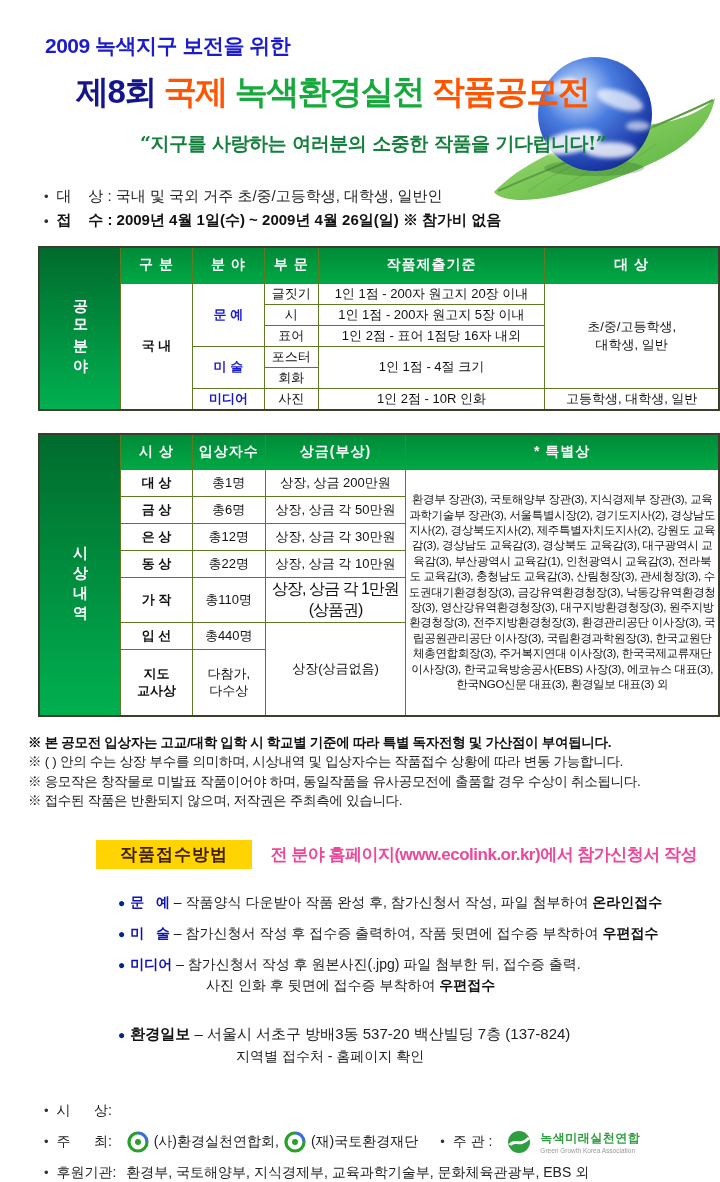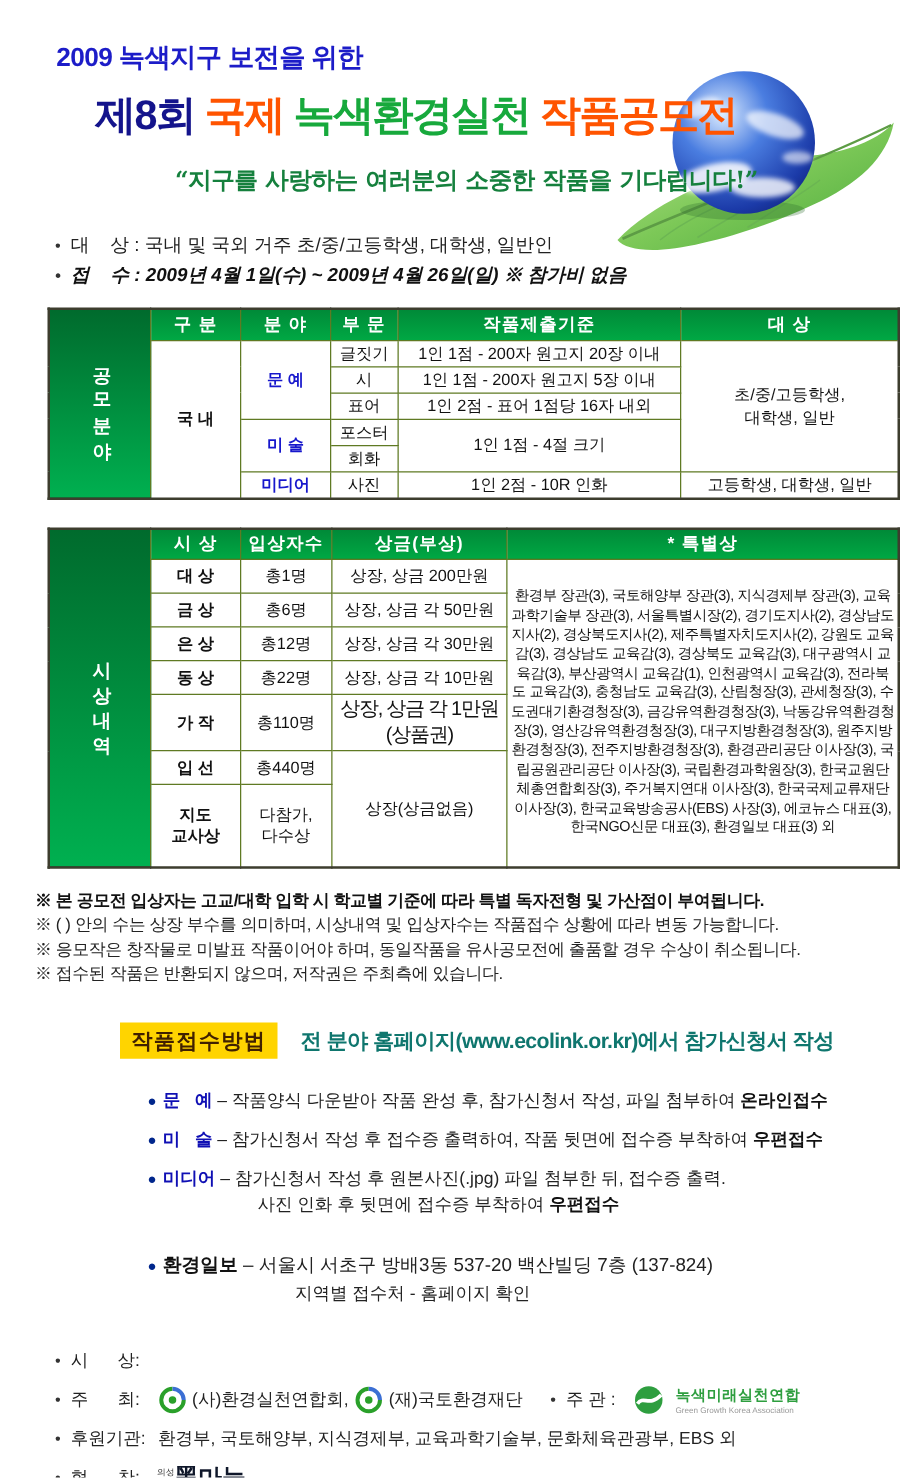--- a/index.html
+++ b/index.html
@@ -10,49 +10,49 @@
   
   .earthleaf { position:absolute; top:10px; right:0px; width:232px; height:202px; z-index:1; }
   .tagline { margin:32px 0 0 45px; font-size:21px; font-weight:bold; color:#1c1cc8; letter-spacing:-0.5px; position:relative; z-index:2;}
   .title { margin:10px 0 0 76px; font-size:33px; font-weight:bold; letter-spacing:-1.5px; position:relative; z-index:2; white-space:nowrap;}
   .title span { margin-right:8px; }
   .t-navy { color:#14148c; } .t-orange { color:#ff5400; } .t-green { color:#17a93c; }
   .quote { margin:16px 0 0 140px; font-family:"DejaVu Serif", serif; font-size:19px; font-weight:bold; color:#15803d; letter-spacing:-0.5px; position:relative; z-index:2;}
 
   .top-bullets { margin:30px 0 0 44px; font-size:15px; color:#222; position:relative; z-index:2;}
   .tb-line { margin:5px 0; }
-  .tb-line.b { font-weight:bold; color:#111;font-style:italic; }
+  .tb-line.b { font-weight:bold; color:#111; }
   .dot { margin-right:8px; font-size:13px; color:#333; }
   .pre { white-space:pre; }
 
   
   table.otable { border-collapse:collapse; table-layout:fixed; margin:16px 0 0 38px;
                  border:2px solid #3d3d2e; font-size:13px; color:#111; }
   .otable td, .otable th { border:1px solid #5f7a23; padding:1px 2px; text-align:center; vertical-align:middle; }
-  .ghead { background:linear-gradient(180deg,#008a38,#00a844); color:#fff; font-weight:bold; font-size:14px; height:25px; letter-spacing:1px;}
+  .ghead { background:linear-gradient(180deg,#008a38,#00a844); color:#fff; font-weight:bold; font-size:14px; height:36px; letter-spacing:1px;}
   .side { background:linear-gradient(180deg,#006b2d,#00b050); color:#fff; font-weight:bold;
           writing-mode:vertical-rl; text-orientation:upright; letter-spacing:5px; font-size:15px; width:28px; }
   .blue { color:#1717cc; font-weight:bold; }
   .bold { font-weight:bold; }
   .left { text-align:left; padding-left:6px; }
   .ml { white-space:pre-line; line-height:1.35; }
   .squeeze { font-size:16px; letter-spacing:-1px; padding:0; }
   .special { font-size:11.5px; line-height:1.34; text-align:left; vertical-align:top; padding:3px 5px; letter-spacing:-0.3px; color:#111;}
   .crow td { height:19px; }
   .arow td { height:27px; }
   .tallrow td { height:66px; }
 
   
   .notes { margin:16px 0 0 28px; font-size:13.5px; line-height:1.45; color:#222; letter-spacing:-0.3px;}
   .notes .n0 { font-weight:bold; color:#111; }
 
   
   .sub-head { margin:32px 0 0 96px; }
-  .badge { background:#ffd400; color:#402000; font-weight:bold; font-size:17px; padding:5px 9px; letter-spacing:1px; }
-  .sub-title { color:#0f766e; font-weight:bold; font-size:17px; margin-left:14px; letter-spacing:-0.5px; }
+  .badge { background:#ffd400; color:#402000; font-weight:bold; font-size:17px; padding:5px 24px; letter-spacing:1px; }
+  .sub-title { color:#ec4899; font-weight:bold; font-size:17px; margin-left:14px; letter-spacing:-0.5px; }
   .sub-items { margin:28px 0 0 118px; font-size:14px; color:#222; }
   .si { margin:13px 0; }
   .si-dot { color:#00268c; font-size:12px; margin-right:5px; }
   .si-label { color:#0f0fb4; font-weight:bold; white-space:pre; }
   .si-strong { font-weight:bold; color:#111; }
   .si-line2 { margin:3px 0 0 88px; }
 
   .hq { margin:30px 0 0 118px; font-size:15px; color:#222; }
   .hq-label { font-weight:bold; color:#111; }
   .hq-line2 { margin:4px 0 12px 118px; font-size:14px; }

